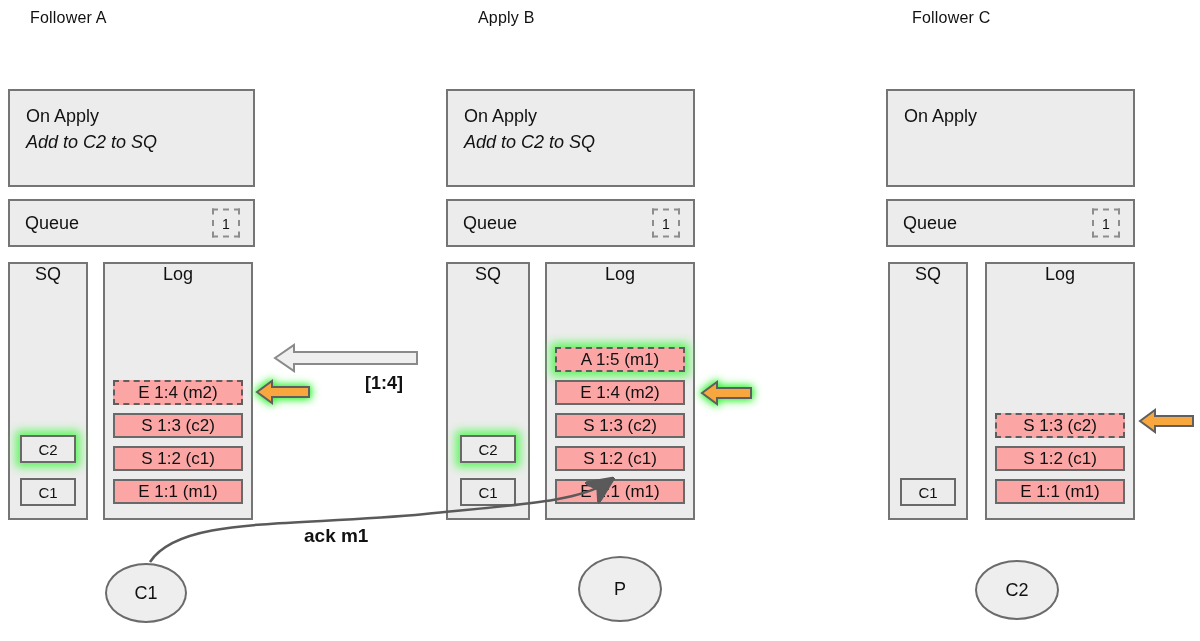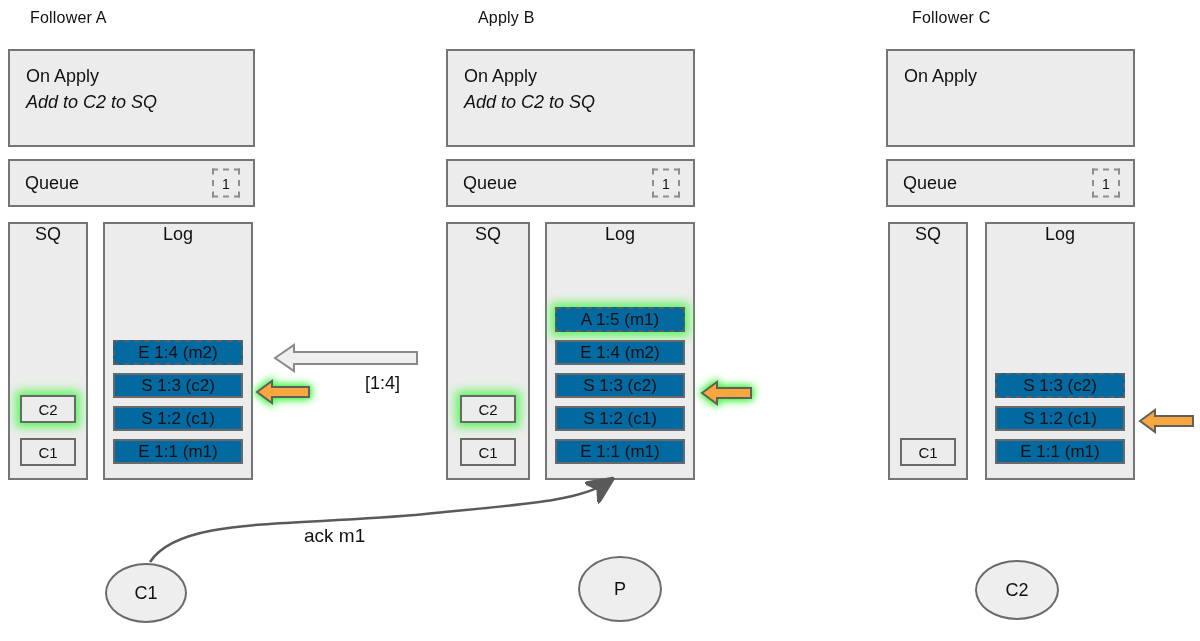--- a/index.html
+++ b/index.html
@@ -4,52 +4,53 @@
 <style>
   html,body{margin:0;padding:0;}
   body{
     width:1200px;height:641px;position:relative;background:#ffffff;
     font-family:"Liberation Sans", sans-serif;color:#111;overflow:hidden;
   }
   .node-title{position:absolute;font-weight:normal;font-size:16px;letter-spacing:.2px;}
   .box{
     position:absolute;background:#ececec;border:2px solid #757575;
     box-sizing:border-box;
+    margin-top:40px;
   }
   .onapply{padding:12px 16px;font-size:18px;line-height:1.45;}
   .onapply .rule{font-style:italic;}
   .queuebox{display:flex;align-items:center;padding:17px 15px;font-size:18px;}
   .qnum{
     position:absolute;right:13px;top:50%;transform:translateY(-50%);
     width:28px;height:29px;border:2px dashed #8d8d8d;background:#ececec;
     display:flex;align-items:center;justify-content:center;font-size:14px;box-sizing:border-box;
   }
   .panel-label{text-align:center;font-size:18px;}
   .stack{
     position:absolute;left:0;right:0;bottom:14px;
     display:flex;flex-direction:column;align-items:center;gap:8px;
   }
   .sqstack{bottom:12px;gap:15px;}
   .entry{
-    width:130px;height:25px;border:2px solid #696969;background:#0369a1;
+    width:130px;height:25px;border:2px solid #696969;background:#fca5a5;
     display:flex;align-items:center;justify-content:center;font-size:17px;
     box-sizing:border-box;white-space:nowrap;
   }
   .entry.dashed{border:2px dashed #5e5e5e;}
   .sqitem{
     width:56px;height:28px;border:2px solid #696969;background:#ececec;
     display:flex;align-items:center;justify-content:center;font-size:15px;
     box-sizing:border-box;
   }
   .glow{box-shadow:0 0 9px 4px #5cf75c;}
   .ellipse{
     position:absolute;background:#eeeeee;border:2px solid #6b6b6b;border-radius:50%;
     display:flex;align-items:center;justify-content:center;font-size:18px;box-sizing:border-box;
   }
-  .floatlabel{position:absolute;font-size:18px;}
+  .floatlabel{position:absolute;font-size:18px;font-weight:bold;}
   svg.overlay{position:absolute;left:0;top:0;pointer-events:none;}
   .arrow-white{fill:#efefef;stroke:#8a8a8a;stroke-width:2;}
   .arrow-orange{fill:#f7a73d;stroke:#5f5f5f;stroke-width:2;}
   .arrow-glow{filter:drop-shadow(0 0 3px #46f546) drop-shadow(0 0 4px #46f546);}
   .curve{fill:none;stroke:#5a5a5a;stroke-width:2.5;}
   .curvehead{fill:#5a5a5a;stroke:#5a5a5a;}
 </style>
 </head>
 <body>
 

